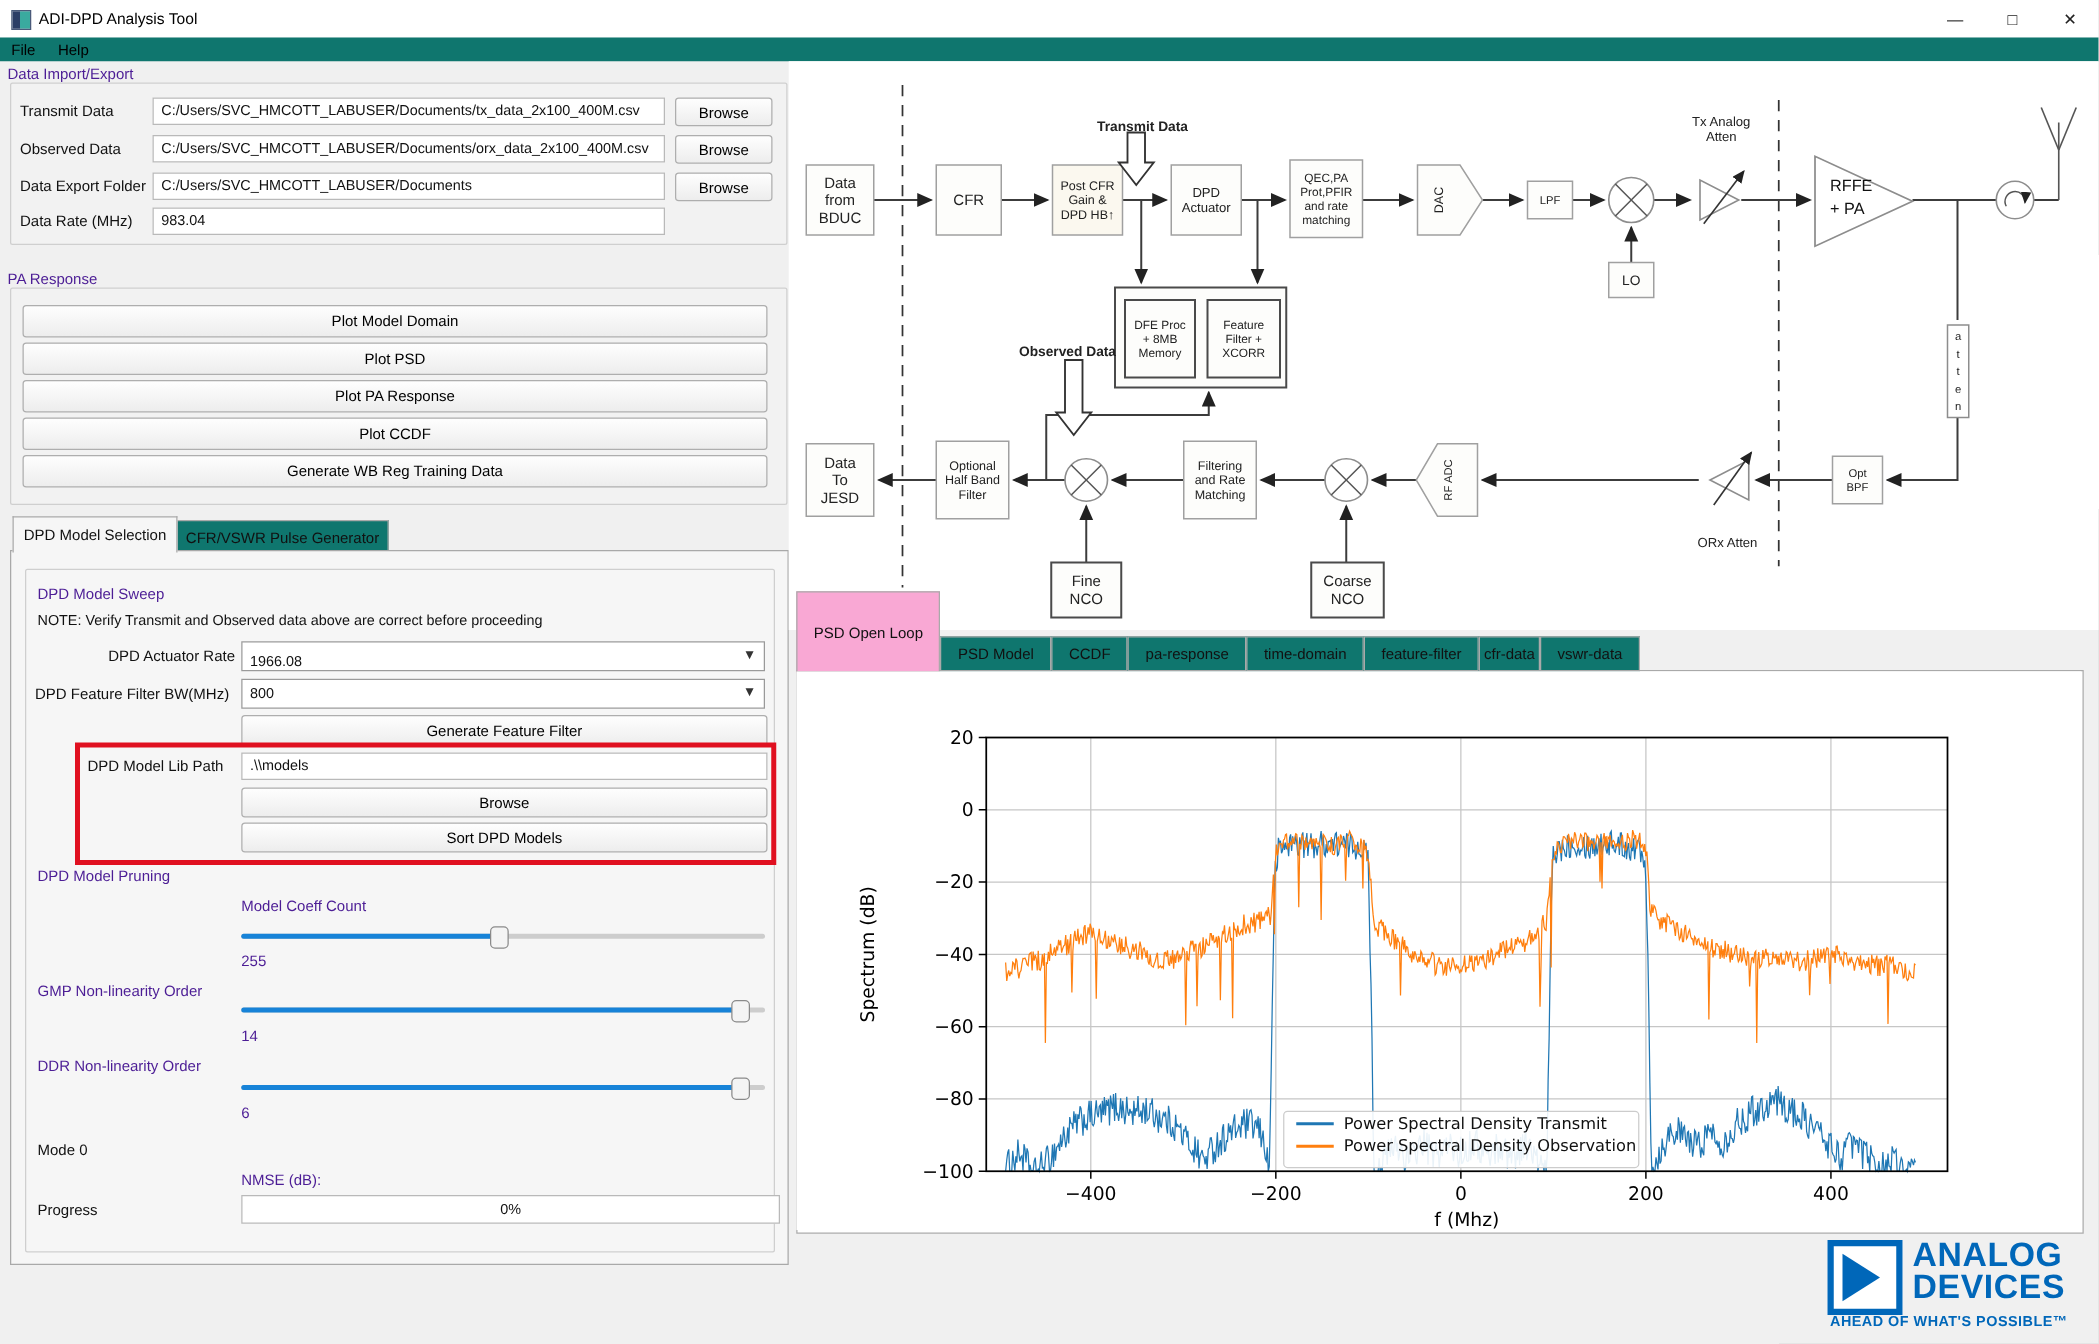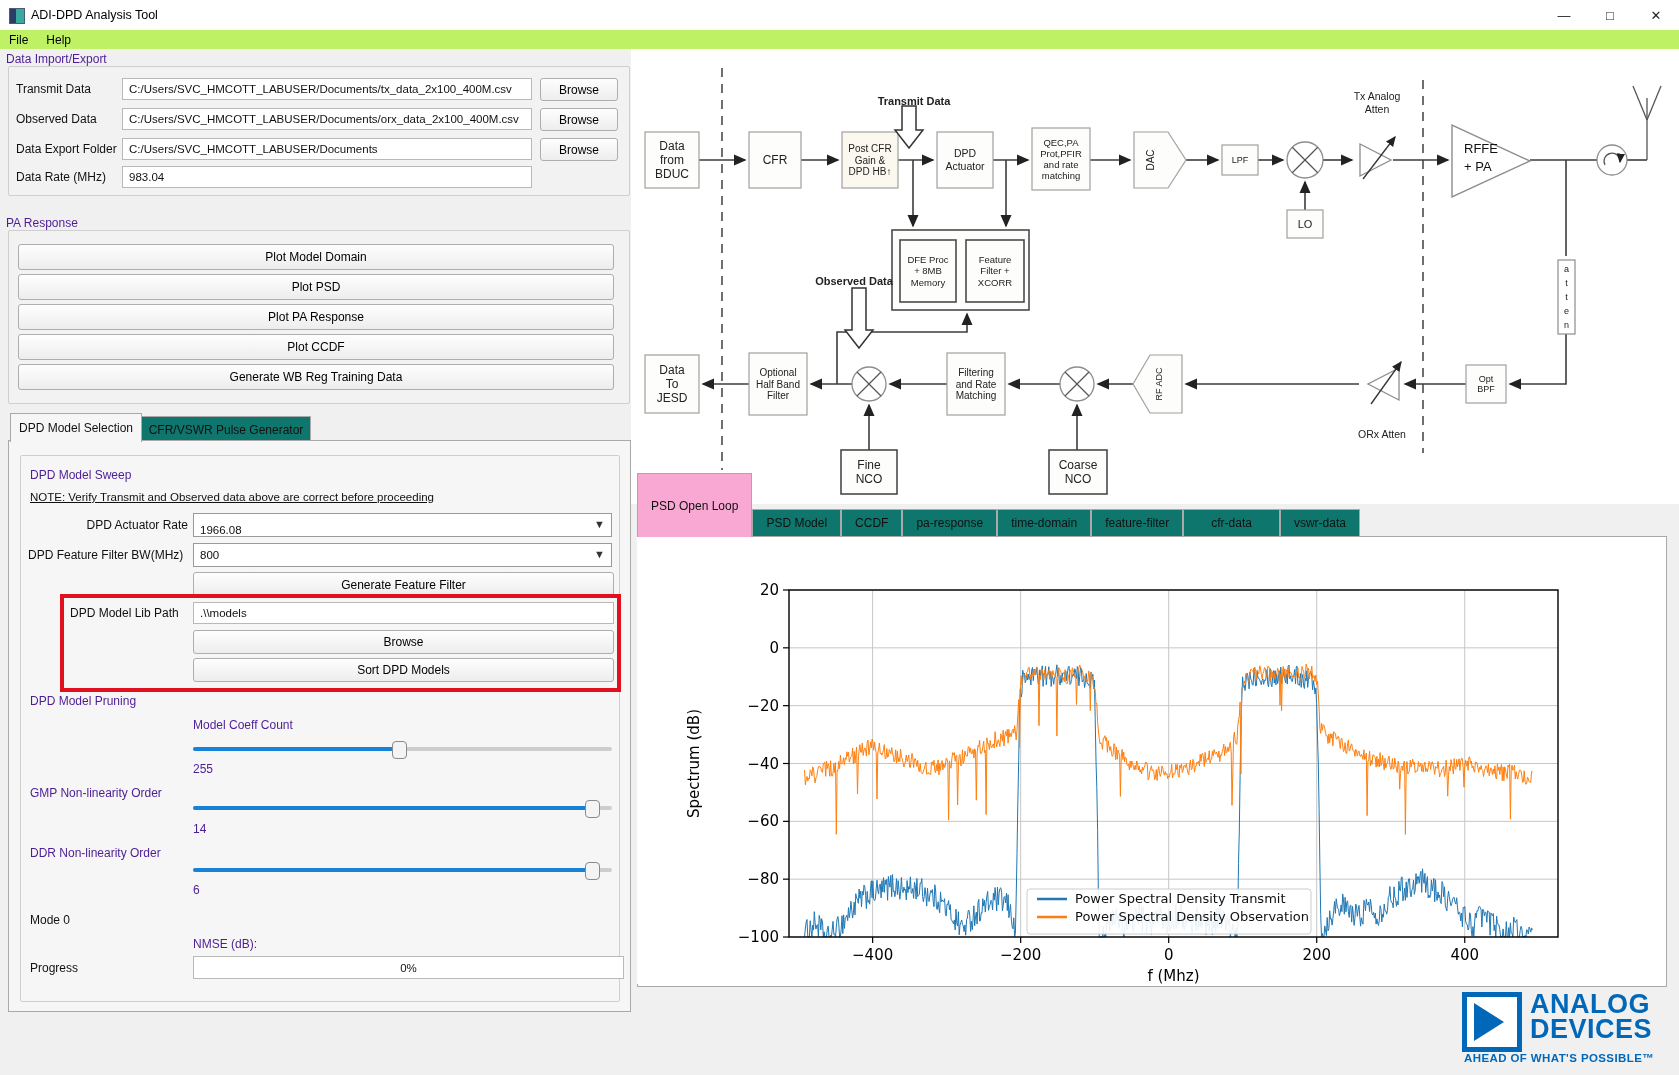--- a/index.html
+++ b/index.html
@@ -4,21 +4,21 @@
 <style>
   html,body{margin:0;padding:0;background:#d8d8d8;}
   #app{position:relative;width:1679px;height:1075px;background:#f0f0f0;overflow:hidden;
        font-family:"Liberation Sans",sans-serif;color:#111;}
   .abs{position:absolute;}
   
   .titlebar{left:0;top:0;width:1679px;height:30px;background:#ffffff;border-bottom:0;}
   .appicon{left:9px;top:8px;width:14px;height:14px;border:1px solid #4a5a7a;background:linear-gradient(90deg,#2c3e66 0 45%,#3aaa9f 45% 100%);}
   .apptitle{left:31px;top:8px;font-size:12.5px;color:#000;}
   .winbtn{top:0;width:46px;height:30px;display:flex;align-items:center;justify-content:center;font-size:13px;color:#222;cursor:default;}
-  .menubar{left:0;top:30px;width:1679px;height:19px;background:#bef264;display:flex;align-items:center;}
+  .menubar{left:0;top:30px;width:1679px;height:19px;background:#0f766e;display:flex;align-items:center;}
   .menuitem{font-size:12px;color:#000;padding:0 9px;}
   
   .sectlabel{font-size:12px;color:#4c1d95;}
   .groupbox{border:1px solid #cfcfcf;background:#f2f2f2;border-radius:2px;}
   .field{background:#fff;border:1px solid #b9b9b9;font-size:11.5px;display:flex;align-items:center;padding:0 6px;white-space:nowrap;overflow:hidden;}
   .btn{background:linear-gradient(#fefefe,#ededed);border:1px solid #aeaeae;border-radius:3px;
        font-size:12px;display:flex;align-items:center;justify-content:center;color:#000;}
   .rowlabel{font-size:12px;display:flex;align-items:center;}
   .tab{display:flex;align-items:center;justify-content:center;font-size:12px;border:1px solid #a9a9a9;}
   .tabactive{background:#f6f6f6;border-bottom:none;z-index:3;}
@@ -84,21 +84,21 @@
       <div class="abs btn" style="left: 18px; top: 334px; width: 594px; height: 24px;">Plot CCDF</div>
       <div class="abs btn" style="left: 18px; top: 364px; width: 594px; height: 24px;">Generate WB Reg Training Data</div>
     </div>
 
   <div class="abs tab tabactive" style="left:10px;top:413px;width:130px;height:28px;">DPD Model Selection</div>
   <div class="abs tab tabinactive" style="left:141px;top:416px;width:168px;height:25px;">CFR/VSWR Pulse Generator</div>
   <div class="abs" style="left:8px;top:440px;width:621px;height:570px;background:#f6f6f6;border:1px solid #a9a9a9;"></div>
   <div class="abs groupbox" style="left:20px;top:455px;width:598px;height:545px;background:#f6f6f6;"></div>
 
   <div class="abs sectlabel" style="left:30px;top:468px;">DPD Model Sweep</div>
-  <div class="abs" style="left:30px;top:491px;font-size:11.5px;text-decoration:underline;">NOTE: Verify Transmit and Observed data above are correct before proceeding</div>
+  <div class="abs" style="left:30px;top:491px;font-size:11.5px;">NOTE: Verify Transmit and Observed data above are correct before proceeding</div>
   <div class="abs rowlabel" style="left:60px;top:514px;width:128px;height:22px;justify-content:flex-end;">DPD Actuator Rate</div>
   <div class="abs combo" style="left:193px;top:513px;width:405px;height:22px;align-items:flex-end;">
     <span>1966.08</span>
     <span class="comboarrow">▼</span>
   </div>
   <div class="abs rowlabel" style="left:28px;top:544px;height:22px;">DPD Feature Filter BW(MHz)</div>
   <div class="abs combo" style="left:193px;top:543px;width:405px;height:22px;">
     <span>800</span>
     <span class="comboarrow">▼</span>
   </div>
@@ -240,21 +240,21 @@
       <polygon points="215,240 229,240 229,282 236,282 222,300 208,282 215,282" fill="#fff" stroke="#333" stroke-width="1.5"></polygon>
     </svg>
 
   <div id="chart-tabs" class="abs" style="left:637px;top:505px;height:32px;display:flex;align-items:flex-end;z-index:2;">
       <div class="ctab tabactive" style="padding: 16px 13px; height: 31px; background: #f9a8d4; margin-bottom: -1px;">PSD Open Loop</div>
       <div class="ctab tabinactive" style="padding: 0px 13px; height: 26px; margin-bottom: 0px;">PSD Model</div>
       <div class="ctab tabinactive" style="padding: 0px 13px; height: 26px; margin-bottom: 0px;">CCDF</div>
       <div class="ctab tabinactive" style="padding: 0px 13px; height: 26px; margin-bottom: 0px;">pa-response</div>
       <div class="ctab tabinactive" style="padding: 0px 13px; height: 26px; margin-bottom: 0px;">time-domain</div>
       <div class="ctab tabinactive" style="padding: 0px 13px; height: 26px; margin-bottom: 0px;">feature-filter</div>
-      <div class="ctab tabinactive" style="padding: 0px 27px; height: 26px; margin-bottom: 0px;">cfr-data</div>
+      <div class="ctab tabinactive" style="padding: 0px 3px; height: 26px; margin-bottom: 0px;">cfr-data</div>
       <div class="ctab tabinactive" style="padding: 0px 13px; height: 26px; margin-bottom: 0px;">vswr-data</div>
     </div>
   <div class="abs chartpanel" style="left:637px;top:536px;width:1028px;height:449px;z-index:1;"></div>
   <svg id="chart-svg" class="abs" style="left:637px;top:537px;z-index:2;" width="1028" height="447">
       <rect x="0" y="0" width="1028" height="447" fill="#fff"></rect>
       <line x1="235.63522617901828" y1="53" x2="235.63522617901828" y2="400" stroke="#c6c6c6" stroke-width="1"></line>
       <line x1="383.6621751684312" y1="53" x2="383.6621751684312" y2="400" stroke="#c6c6c6" stroke-width="1"></line>
       <line x1="531.6891241578442" y1="53" x2="531.6891241578442" y2="400" stroke="#c6c6c6" stroke-width="1"></line>
       <line x1="679.716073147257" y1="53" x2="679.716073147257" y2="400" stroke="#c6c6c6" stroke-width="1"></line>
       <line x1="827.7430221366699" y1="53" x2="827.7430221366699" y2="400" stroke="#c6c6c6" stroke-width="1"></line>

